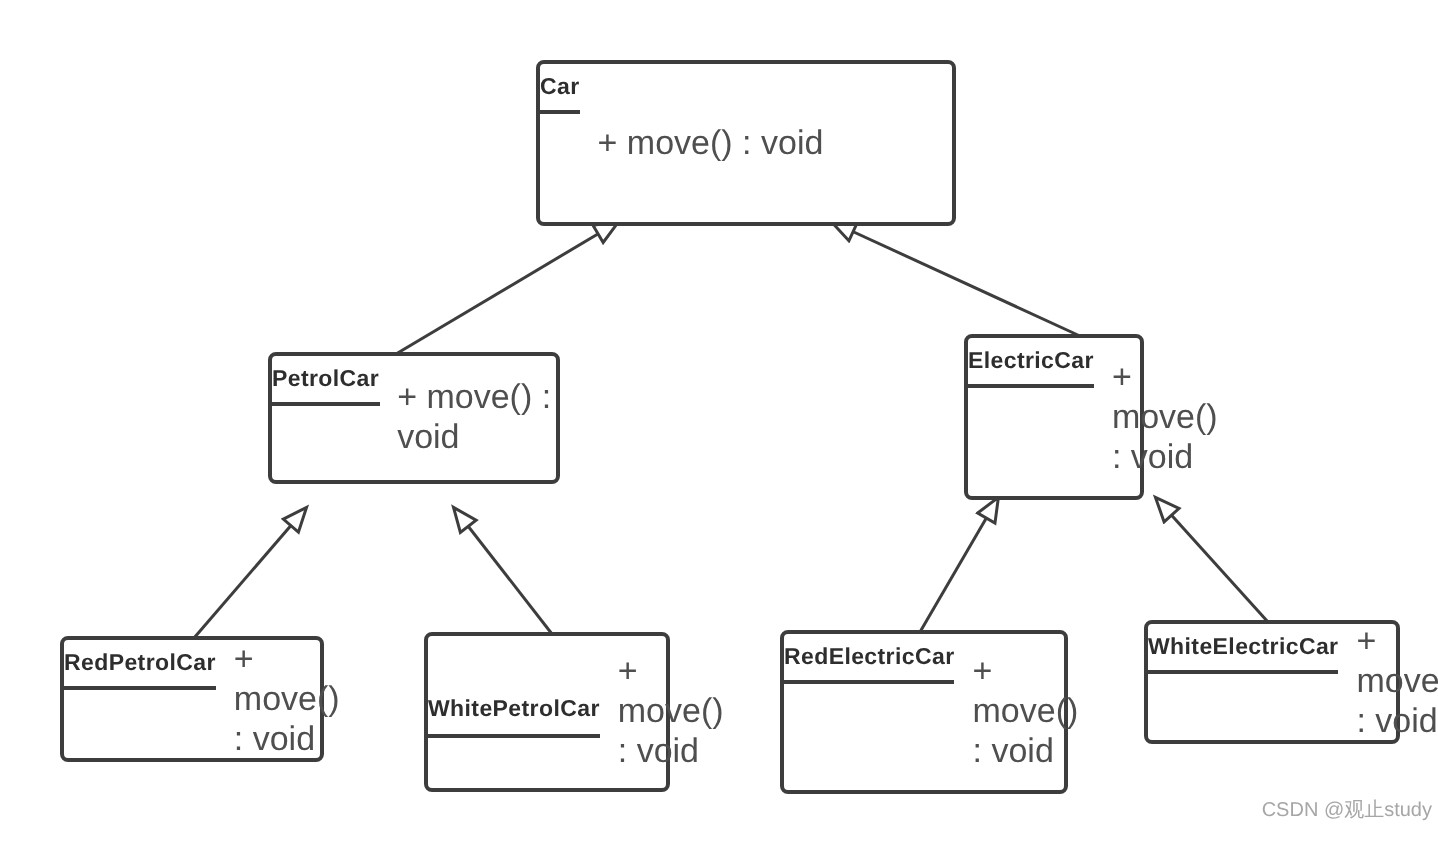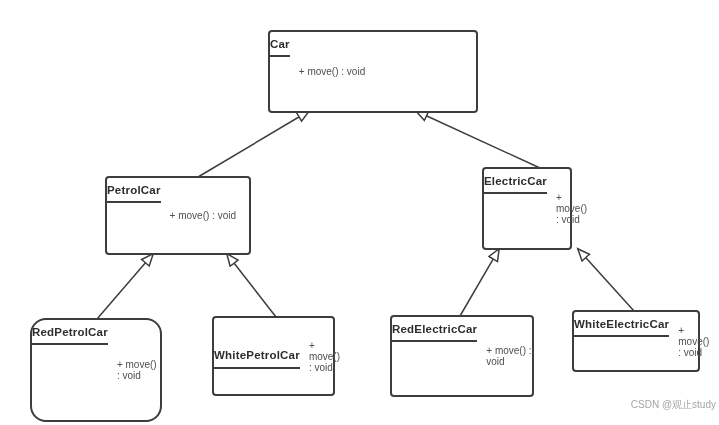--- a/index.html
+++ b/index.html
@@ -34,28 +34,28 @@
     letter-spacing:0.2px;
   }
   .cls-attrs{
     height:27px;
     border-bottom:2px solid #3d3d3d;
   }
   .cls-ops{
     flex:1;
     display:flex;align-items:center;
     padding-left:9px;
-    font-size:10px;
+    font-size:17px;
     color:#4f4f4f;
   }
   
   .pos-car        {left:268px;top:30px; width:210px;height:83px;}
-  .pos-petrol     {left:105px;top:176px;width:146px;height:79px;}
+  .pos-petrol     {left:134px;top:176px;width:146px;height:66px;}
   .pos-electric   {left:482px;top:167px;width:90px;height:83px;}
-  .pos-redpetrol  {left:30px; top:318px;width:132px;height:104px;border-radius:16px;}
+  .pos-redpetrol  {left:30px; top:318px;width:132px;height:63px;}
   .pos-whitepetrol{left:212px;top:316px;width:123px;height:80px;align-items:center;}
   .pos-redelectric{left:390px;top:315px;width:144px;height:82px;}
   .pos-whiteelectric{left:572px;top:310px;width:128px;height:62px;}
   #watermark{
     position:absolute;
     right:3px;
     top:398px;
     font-size:10px;
     color:#a6a6a6;
     z-index:2;

